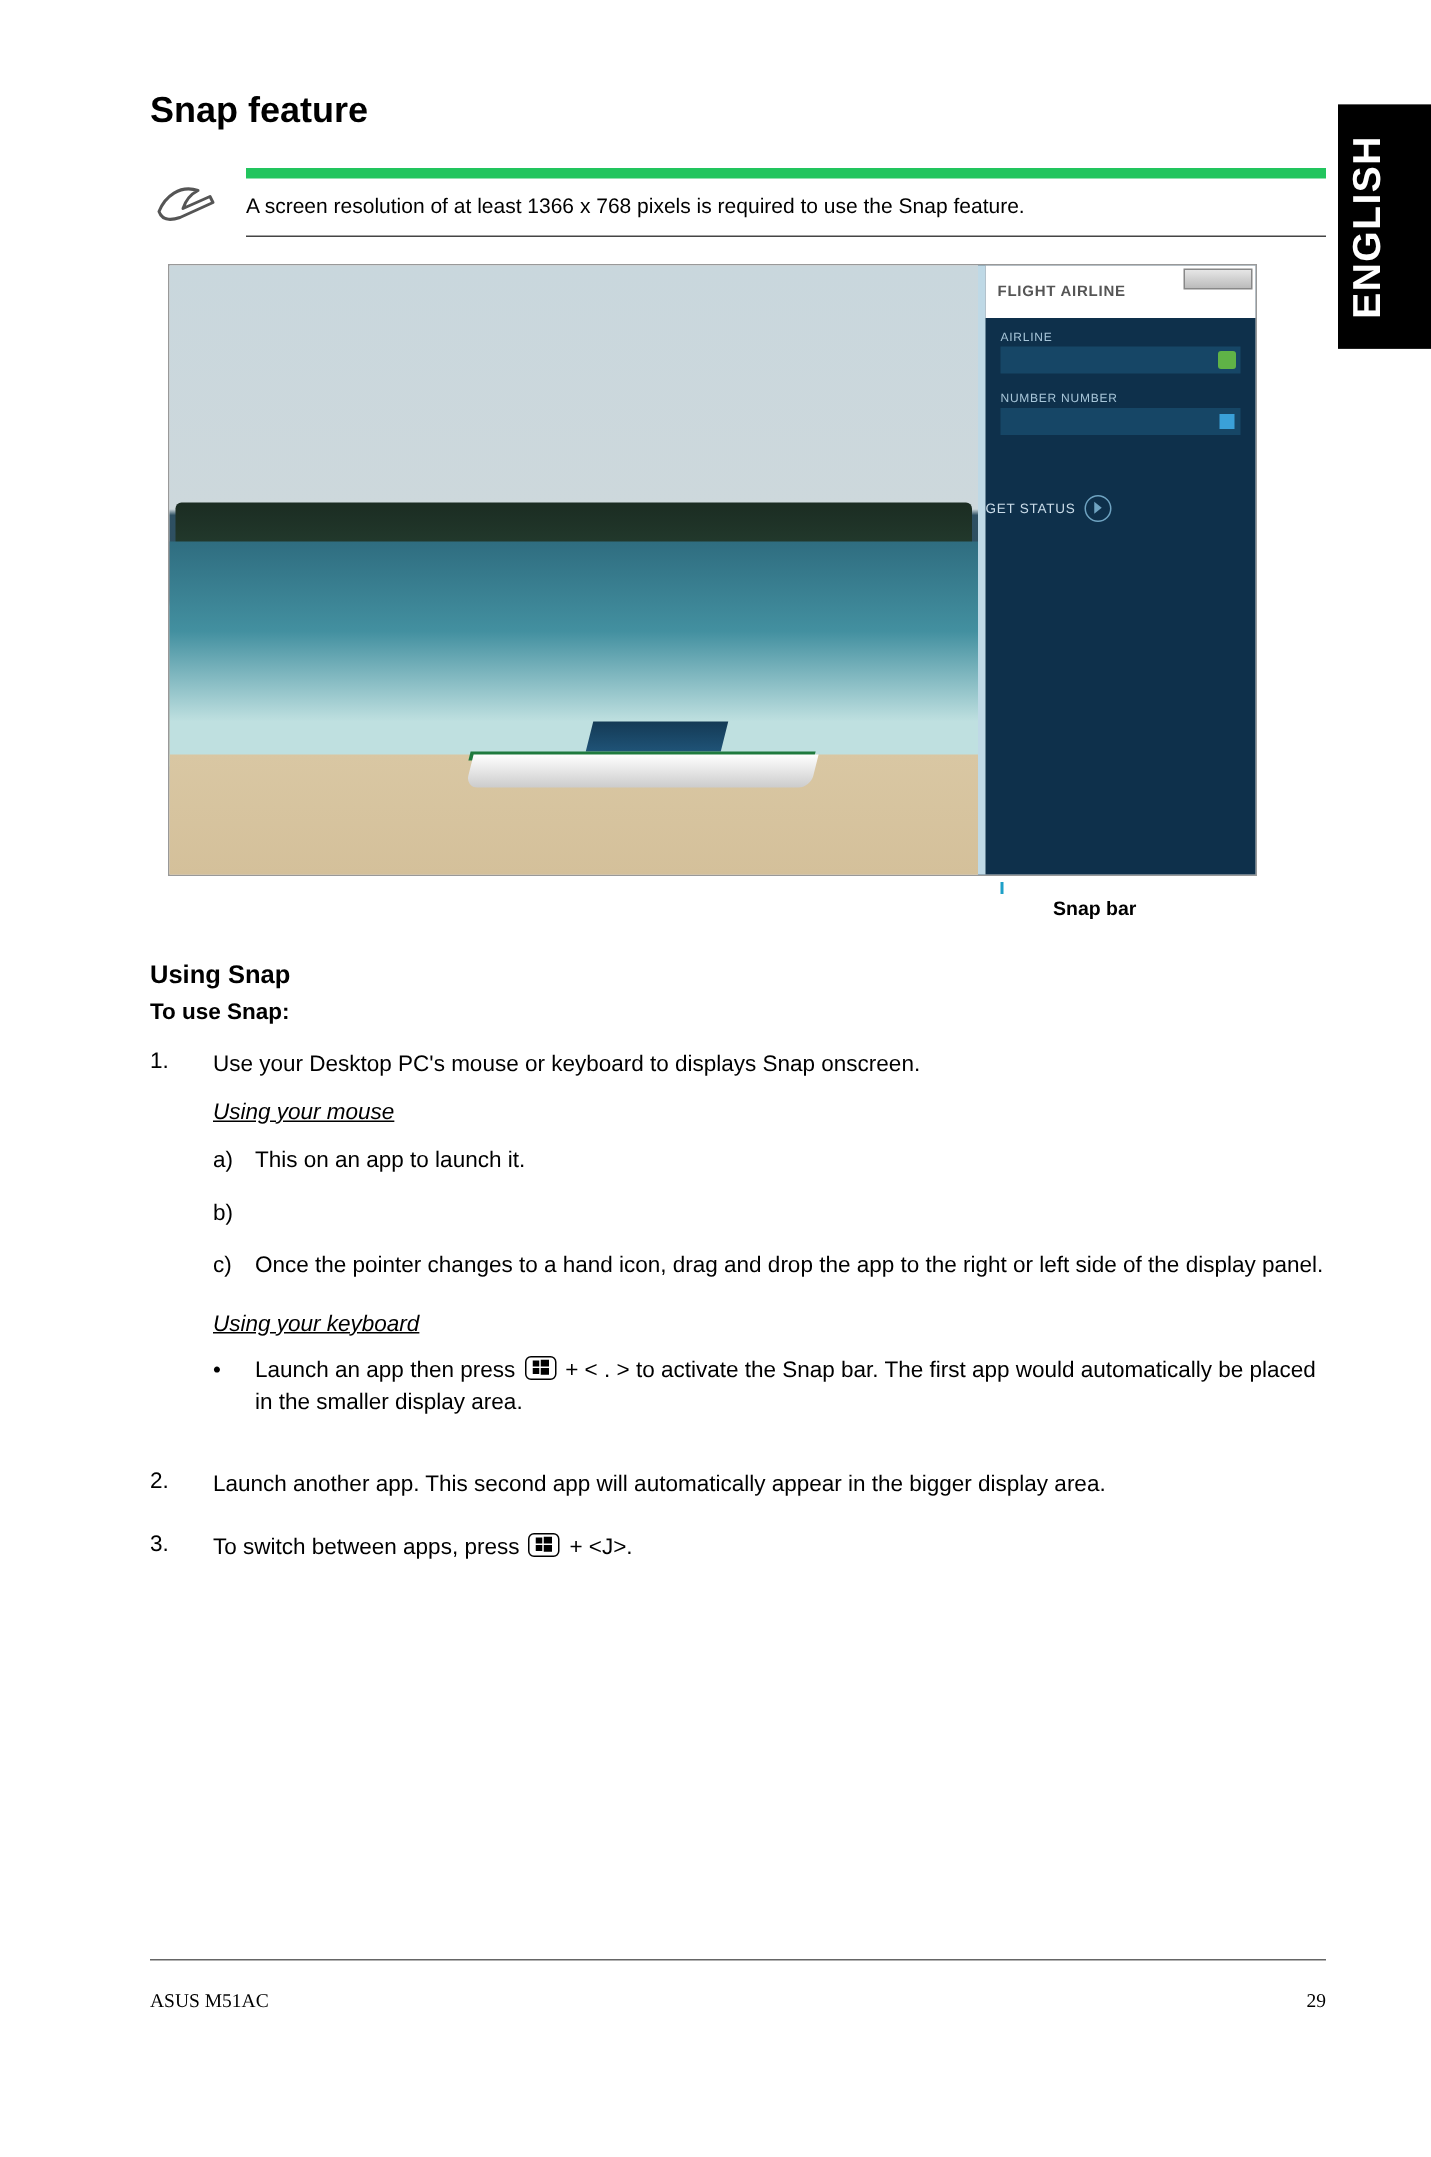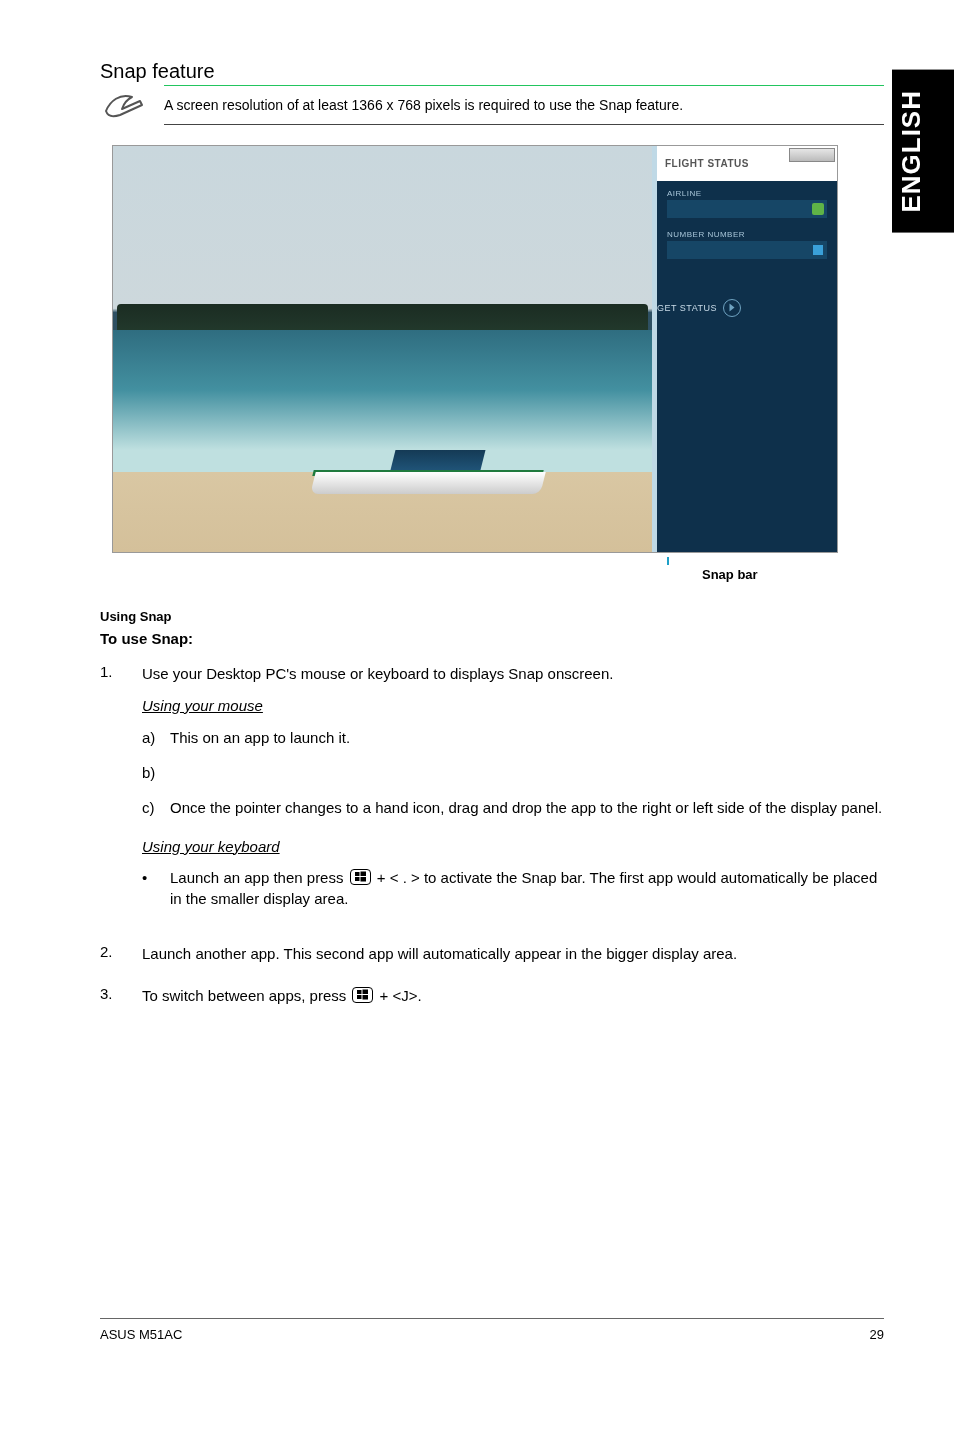--- a/index.html
+++ b/index.html
@@ -27,37 +27,37 @@
     writing-mode: vertical-rl;
     transform: rotate(180deg);
     font-size: 26px;
     letter-spacing: 1px;
     padding: 20px 4px;
     text-align: center;
     font-family: Arial, Helvetica, sans-serif;
     font-stretch: condensed;
   }
   h2.section-title {
-    font-size: 20px;
-    margin: 0 0 0 0;
-    font-weight: 400;
+    font-size: 24px;
+    margin: 0 0 24px 0;
+    font-weight: 700;
   }
   p.lead { margin: 0 0 22px 0; font-size: 15px; line-height: 1.4; }
   .note-block {
     display: flex;
     align-items: center;
     gap: 18px;
     margin-bottom: 18px;
   }
   .note-icon {
     width: 46px; height: 44px; flex: 0 0 auto;
   }
   .note-text-wrap {
     flex: 1;
-    border-top: 1px solid #22c55e;
+    border-top: 7px solid #22c55e;
     border-bottom: 1px solid #444;
     padding: 10px 0;
   }
   .note-text { font-size: 14px; }
   .screenshot-holder {
     width: 724px;
     margin-left: 12px;
   }
   .screenshot {
     width: 724px;
@@ -161,21 +161,21 @@
     width: 2px; height: 8px; background: #1ea0c8;
   }
   .snapbar-text {
     position: absolute;
     left: 590px;
     top: 10px;
     font-size: 13px;
     font-weight: 700;
   }
   h3.sub-title {
-    font-size: 13px; font-weight: 700; margin: 18px 0 6px 0;
+    font-size: 17px; font-weight: 700; margin: 18px 0 6px 0;
   }
   .bold-para { font-weight: 700; font-size: 15px; margin: 0 0 16px 0; }
   ol.main-list { margin: 0; padding-left: 0; list-style: none; font-size: 15px; }
   ol.main-list > li { display: flex; margin-bottom: 20px; }
   ol.main-list > li .num { width: 42px; flex: 0 0 auto; }
   ol.main-list > li .body { flex: 1; line-height: 1.45; }
   .sub-heading { font-style: italic; text-decoration: underline; font-size: 15px; margin: 10px 0 10px 0; }
   .alpha-list { list-style: none; padding-left: 0; margin: 0 0 18px 0; }
   .alpha-list li { display: flex; margin-bottom: 14px; line-height: 1.4; }
   .alpha-list li .al { width: 28px; flex: 0 0 auto; }
@@ -191,23 +191,24 @@
     line-height: 1;
     vertical-align: -2px;
     margin: 0 2px;
     position: relative;
   }
   .winkey svg { width: 11px; height: 11px; display:block; }
   .footer {
     position: absolute;
     left: 100px; right: 70px; bottom: 36px;
     border-top: 1px solid #666;
-    padding-top: 8px;
+    padding-top: 19px;
     display: flex; justify-content: space-between;
     font-size: 13px;
+    font-family: Liberation Serif, serif;
   }
 </style>
 </head>
 <body>
 
 <div class="page-wrap">
 
   <div class="side-tab">ENGLISH</div>
 
   <h2 class="section-title">Snap feature</h2>
@@ -230,21 +231,21 @@
         <div class="water"></div>
         <div class="sand"></div>
         <div class="boat">
           <div class="canopy"></div>
           <div class="stripe"></div>
           <div class="hull"></div>
         </div>
       </div>
       <div class="snap-pane">
         <div class="win-ctrl"></div>
-        <div class="snap-head">FLIGHT STATUS</div>
+        <div class="snap-head">FLIGHT AIRLINE</div>
         <div class="snap-field">
           <div class="snap-label">AIRLINE</div>
           <div class="snap-input green"></div>
         </div>
         <div class="snap-field">
           <div class="snap-label">NUMBER NUMBER</div>
           <div class="snap-input blue"></div>
         </div>
         <div class="snap-status-row">
           <span>GET STATUS</span>

